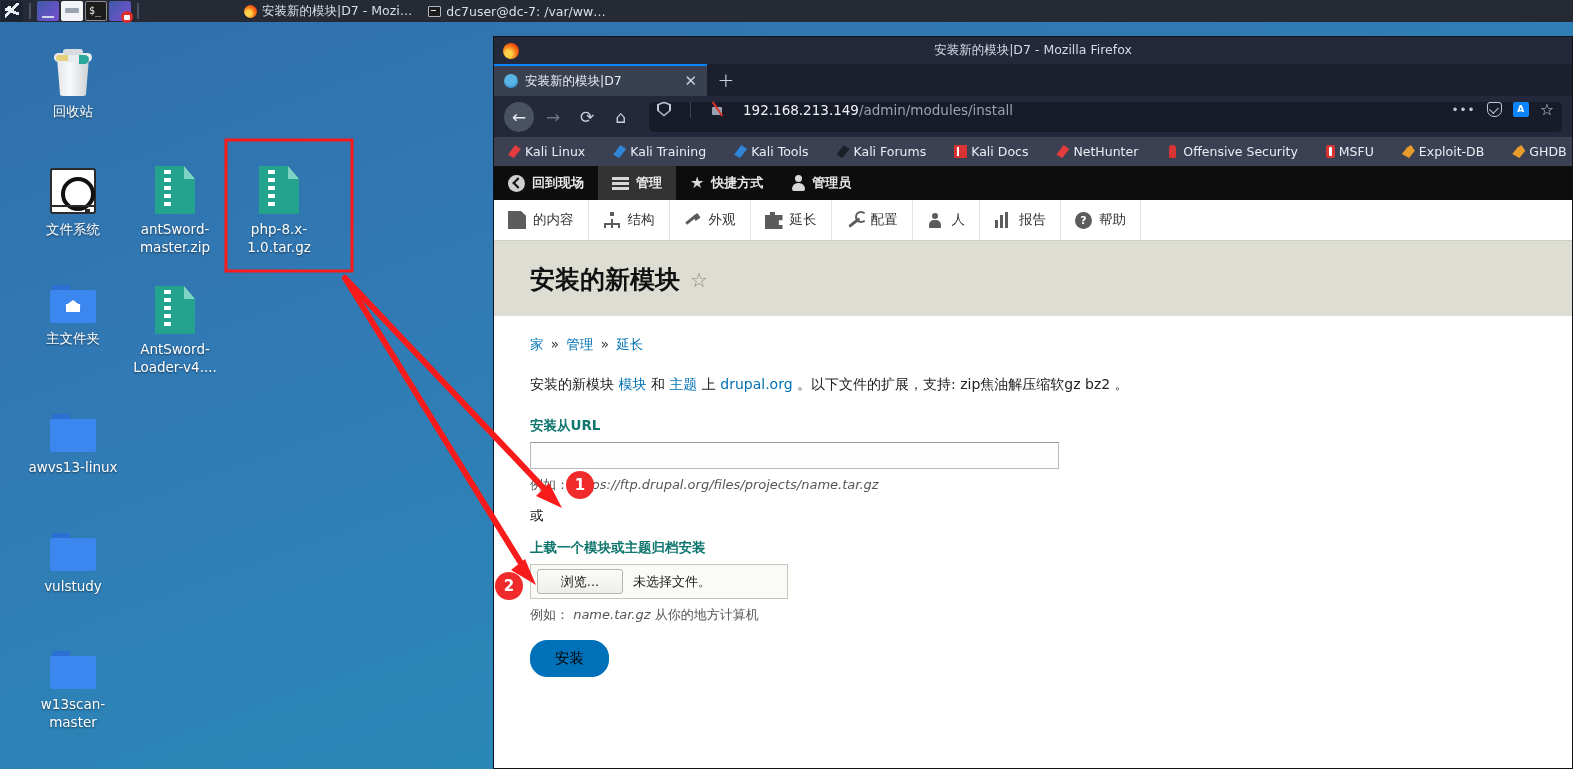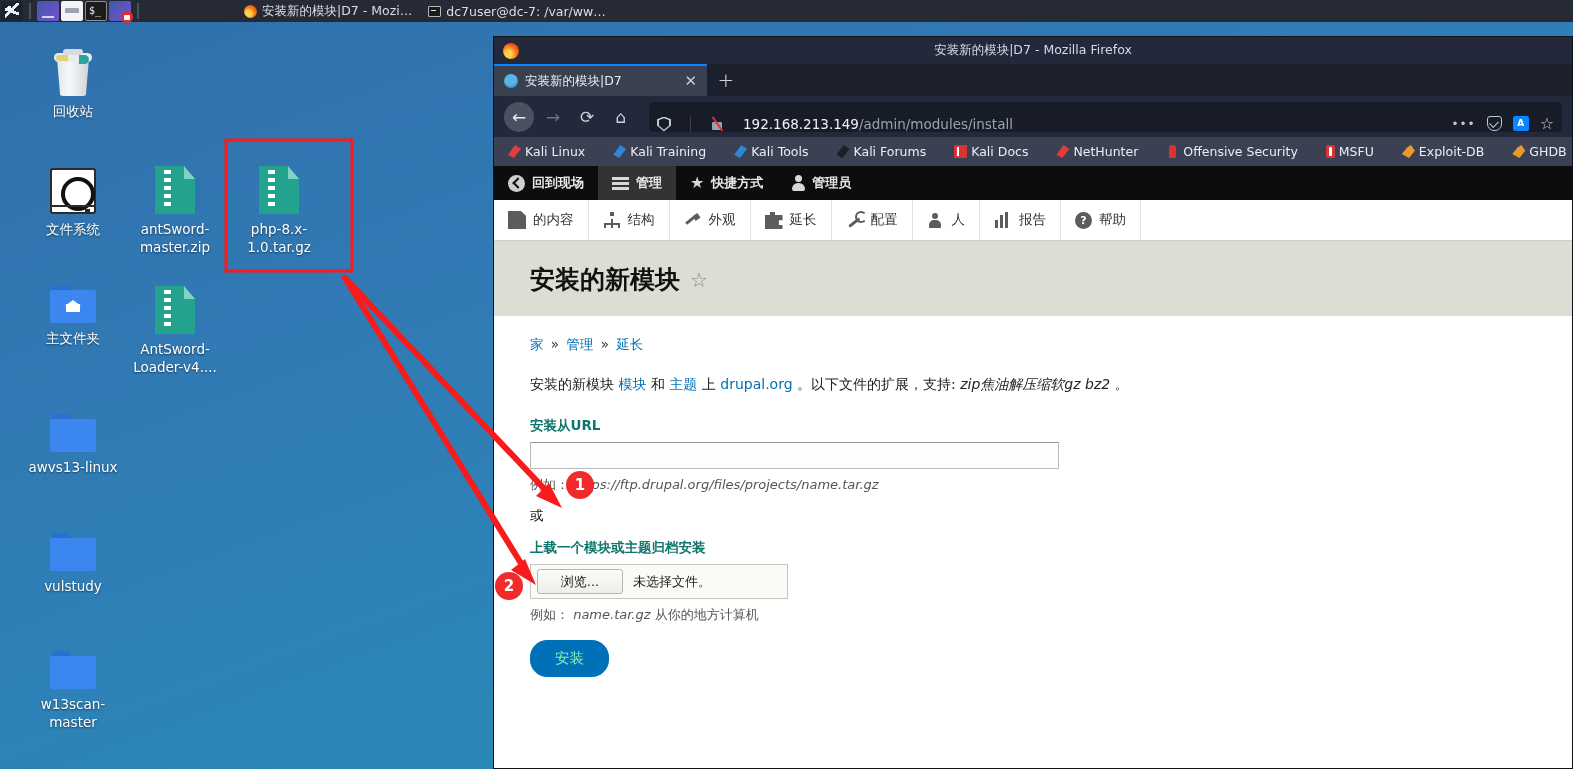--- a/index.html
+++ b/index.html
@@ -269,21 +269,21 @@
   .nav-btn {
     width: 30px; height: 30px; border-radius: 4px;
     display: flex; align-items: center; justify-content: center;
     color: #c9cfdb; font-size: 17px;
   }
   .nav-btn.back { background: #4a5161; color:#e7ebf2; border-radius:50%; }
   .nav-btn.fwd { color: #6b7284; }
   #urlbar {
     flex: 1; height: 30px; margin-left: 9px;
     background: #181c28; border-radius: 5px;
-    display: flex; align-items: flex-end; padding: 0 8px; gap: 19px;
+    display: flex; align-items: flex-start; padding: 0 8px; gap: 19px;
   }
   .shield-ic {
     width: 14px; height: 15px; flex:none;
     background: #c3c9d6;
     clip-path: polygon(50% 0, 100% 18%, 100% 60%, 50% 100%, 0 60%, 0 18%);
     position: relative;
   }
   .shield-ic:after {
     content:""; position:absolute; left:1.6px; top:1.8px;
     width:10.8px; height:11.4px; background:#181c28;
@@ -424,21 +424,21 @@
   }
   .star-outline { color: #8d8d82; font-size: 20px; font-weight: normal; }
 
   #page-body { padding: 20px 36px; background:#fff; }
   #breadcrumb { font-size: 13.5px; color: #0071b3; margin-bottom: 20px; }
   #breadcrumb .crumb { color:#0071b3; }
   #breadcrumb .sep { color:#333; margin: 0 3px; }
 
   #intro { font-size: 14px; color:#222; margin-bottom: 22px; line-height:1.5;}
   #intro .lnk { color:#0071b3; }
-  #intro .em { font-style: italic; }
+  #intro .em { }
 
   .form-label { font-size: 13.5px; font-weight: bold; color:#0f766e; margin-bottom: 7px; }
   #url-input {
     width: 529px; height: 27px;
     border: 1px solid #bbb; border-top-color:#999;
     background: #fdfdfd; outline: none;
     font-size: 13px; padding: 0 6px;
     font-family: "DejaVu Sans", sans-serif;
   }
   .hint { font-size: 13px; color:#555; margin-top: 7px; }
@@ -457,21 +457,21 @@
     font-size: 13px; color:#222; display:flex;align-items:center;justify-content:center;
     font-family: "DejaVu Sans", sans-serif;
   }
   #file-status { font-size: 13px; color:#222; }
 
   #install-btn {
     margin-top: 16px;
     background: #0071b8;
     border: 1px solid #0071b8;
     border-radius: 17px;
-    color: #86efac; font-size: 14.5px;
+    color: #000000; font-size: 14.5px;
     padding: 8px 24px;
     font-family: "DejaVu Sans", sans-serif;
   }
 </style>
 </head>
 <body>
 
 <div id="desktop">
 
   <div class="desk-icon" style="left:18px; top:44px;">

